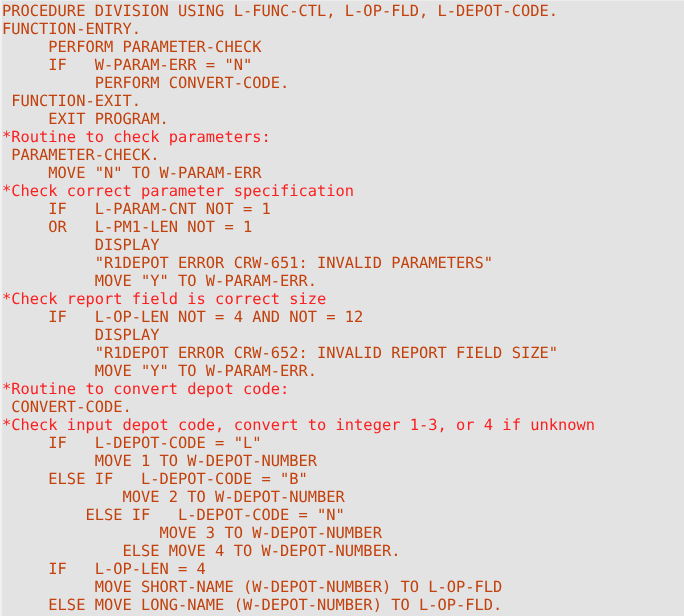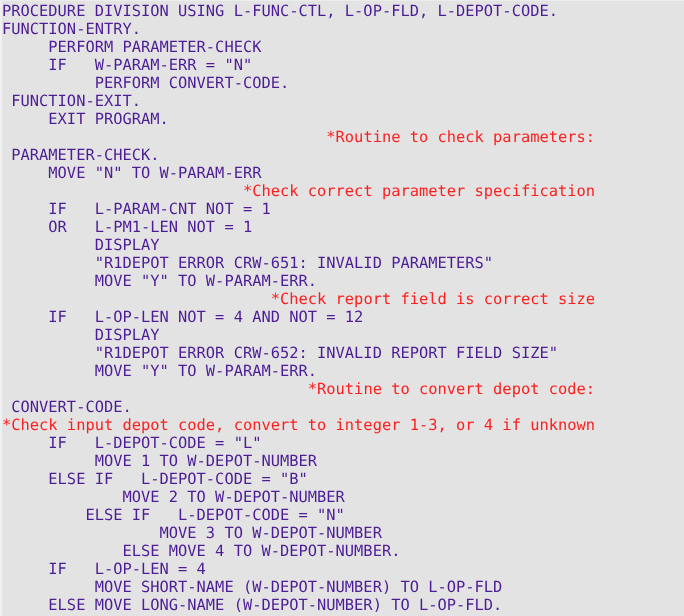--- a/index.html
+++ b/index.html
@@ -37,25 +37,24 @@
     letter-spacing: 0px;
     color: #fa2020;
     -webkit-font-smoothing: none;
     font-smooth: never;
     text-rendering: geometricPrecision;
   }
   .code-line {
     display: block;
     height: 18px;
     white-space: pre;
-    color: #4c1d95;
+    color: #c2410c;
   }
   .code-line.comment {
     color: #fa2020;
-    text-align: right;
   }
 </style>
 </head>
 <body style="background: rgb(227, 227, 227);">
 
 <div id="code-viewport" style="background: rgb(227, 227, 227);">
   <pre id="code-listing" style="line-height: 18px; color: rgb(250, 32, 32);"><span class="code-line">PROCEDURE DIVISION USING L-FUNC-CTL, L-OP-FLD, L-DEPOT-CODE.</span><span class="code-line">FUNCTION-ENTRY.</span><span class="code-line">     PERFORM PARAMETER-CHECK</span><span class="code-line">     IF   W-PARAM-ERR = "N"</span><span class="code-line">          PERFORM CONVERT-CODE.</span><span class="code-line"> FUNCTION-EXIT.</span><span class="code-line">     EXIT PROGRAM.</span><span class="code-line comment">*Routine to check parameters:</span><span class="code-line"> PARAMETER-CHECK.</span><span class="code-line">     MOVE "N" TO W-PARAM-ERR</span><span class="code-line comment">*Check correct parameter specification</span><span class="code-line">     IF   L-PARAM-CNT NOT = 1</span><span class="code-line">     OR   L-PM1-LEN NOT = 1</span><span class="code-line">          DISPLAY</span><span class="code-line">          "R1DEPOT ERROR CRW-651: INVALID PARAMETERS"</span><span class="code-line">          MOVE "Y" TO W-PARAM-ERR.</span><span class="code-line comment">*Check report field is correct size</span><span class="code-line">     IF   L-OP-LEN NOT = 4 AND NOT = 12</span><span class="code-line">          DISPLAY</span><span class="code-line">          "R1DEPOT ERROR CRW-652: INVALID REPORT FIELD SIZE"</span><span class="code-line">          MOVE "Y" TO W-PARAM-ERR.</span><span class="code-line comment">*Routine to convert depot code:</span><span class="code-line"> CONVERT-CODE.</span><span class="code-line comment">*Check input depot code, convert to integer 1-3, or 4 if unknown</span><span class="code-line">     IF   L-DEPOT-CODE = "L"</span><span class="code-line">          MOVE 1 TO W-DEPOT-NUMBER</span><span class="code-line">     ELSE IF   L-DEPOT-CODE = "B"</span><span class="code-line">             MOVE 2 TO W-DEPOT-NUMBER</span><span class="code-line">         ELSE IF   L-DEPOT-CODE = "N"</span><span class="code-line">                 MOVE 3 TO W-DEPOT-NUMBER</span><span class="code-line">             ELSE MOVE 4 TO W-DEPOT-NUMBER.</span><span class="code-line">     IF   L-OP-LEN = 4</span><span class="code-line">          MOVE SHORT-NAME (W-DEPOT-NUMBER) TO L-OP-FLD</span><span class="code-line">     ELSE MOVE LONG-NAME (W-DEPOT-NUMBER) TO L-OP-FLD.</span></pre>
 </div>
 
 </body></html>

